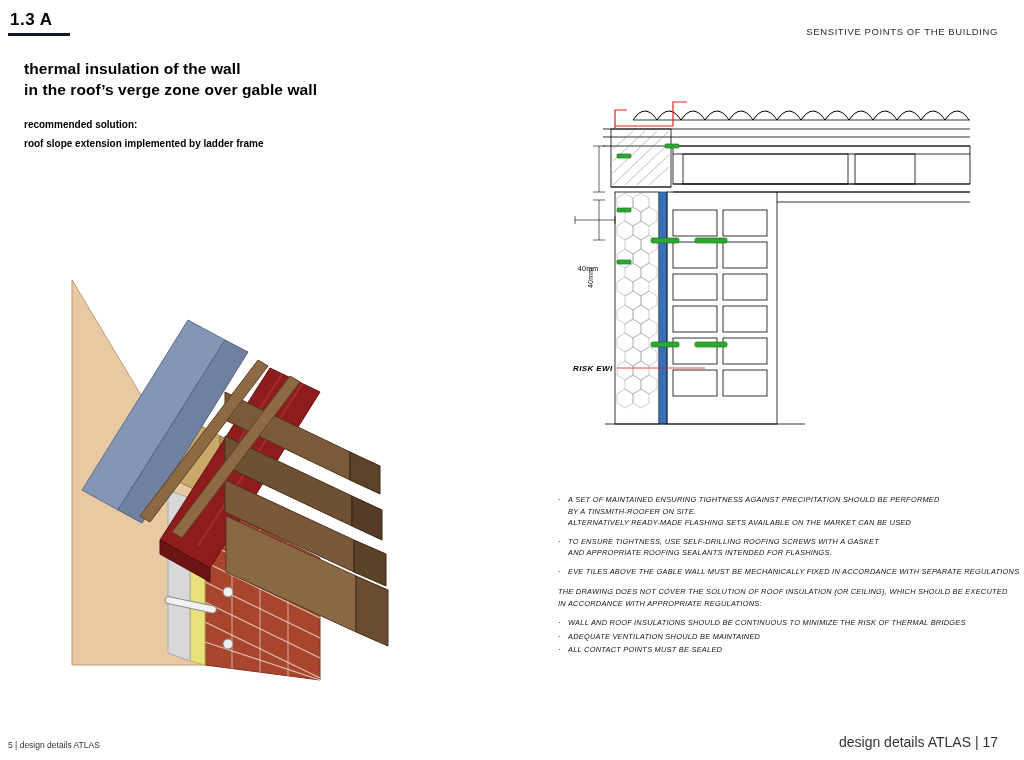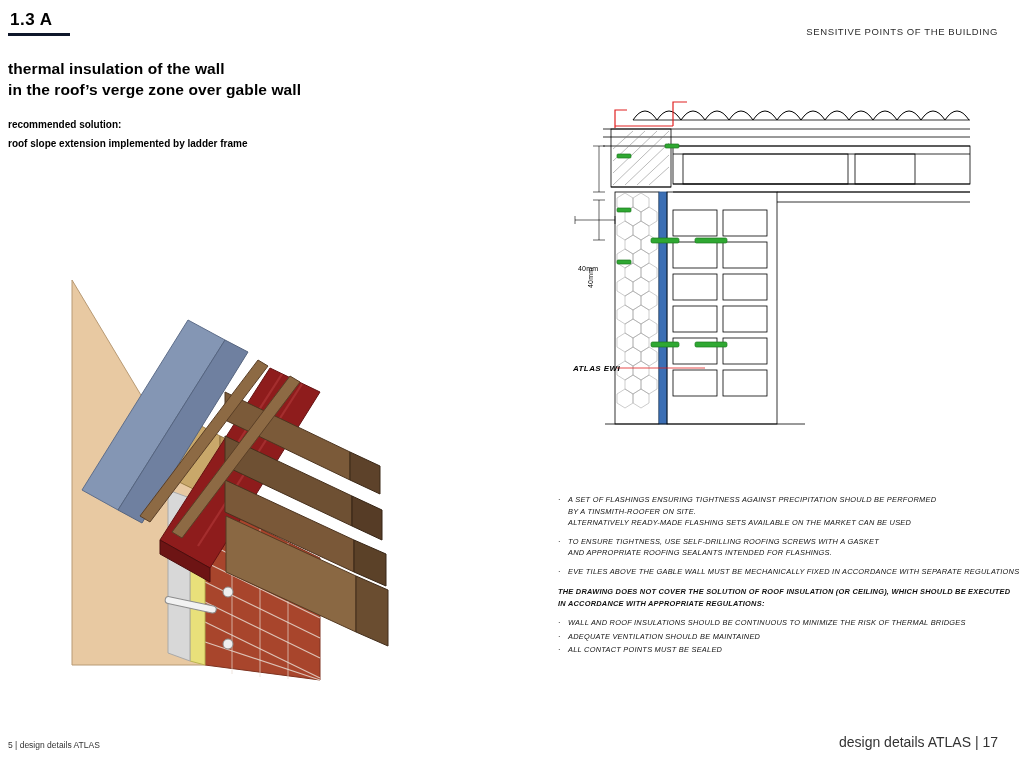--- a/index.html
+++ b/index.html
@@ -43,21 +43,21 @@
     top: 26px;
     font-size: 9.5px;
     letter-spacing: .6px;
     color: #2b2b2b;
     text-transform: uppercase;
   }
 
   
   .title-block {
     position: absolute;
-    left: 8px;
+    left: 24px;
     top: 58px;
     width: 470px;
   }
   .title-main {
     font-size: 15.5px;
     font-weight: bold;
     line-height: 21px;
     letter-spacing: .1px;
   }
   .title-sub {
@@ -126,21 +126,21 @@
     margin-bottom: 7px;
   }
   .note-bullet {
     width: 10px;
     flex: 0 0 10px;
     font-style: normal;
   }
   .note-text { flex: 1; }
   .note-text div { white-space: nowrap; }
   .notes-warning {
-    font-weight: bold;
+    font-weight: normal;
     margin: 9px 0 8px 0;
   }
   .notes-warning div { white-space: nowrap; }
   .note-item.tight { margin-bottom: 2px; }
 
   
   .footer-left {
     position: absolute;
     left: 8px;
     bottom: 10px;
@@ -362,31 +362,31 @@
         <rect x="62" y="180" width="14" height="4" rx="1"></rect>
         <rect x="96" y="158" width="28" height="5" rx="1.5"></rect>
         <rect x="96" y="262" width="28" height="5" rx="1.5"></rect>
         <rect x="140" y="158" width="32" height="5" rx="1.5"></rect>
         <rect x="140" y="262" width="32" height="5" rx="1.5"></rect>
       </g>
 
       <text x="80" y="293" font-size="0"></text>
     </svg>
 
-    <div class="label-ewi">ATLAS EWI</div>
+    <div class="label-ewi">RISK EWI</div>
     <div class="dim dim-vert" style="left:32px; top:208px;">40mm</div>
     <div class="dim" style="left:23px; top:185px;">40mm</div>
   </div>
 
   <div class="notes">
 
     <div class="note-item">
       <div class="note-bullet">·</div>
       <div class="note-text">
-        <div>A SET OF FLASHINGS ENSURING TIGHTNESS AGAINST PRECIPITATION SHOULD BE PERFORMED</div>
+        <div>A SET OF MAINTAINED ENSURING TIGHTNESS AGAINST PRECIPITATION SHOULD BE PERFORMED</div>
         <div>BY A TINSMITH-ROOFER ON SITE.</div>
         <div>ALTERNATIVELY READY-MADE FLASHING SETS AVAILABLE ON THE MARKET CAN BE USED</div>
       </div>
     </div>
 
     <div class="note-item">
       <div class="note-bullet">·</div>
       <div class="note-text">
         <div>TO ENSURE TIGHTNESS, USE SELF-DRILLING ROOFING SCREWS WITH A GASKET</div>
         <div>AND APPROPRIATE ROOFING SEALANTS INTENDED FOR FLASHINGS.</div>

